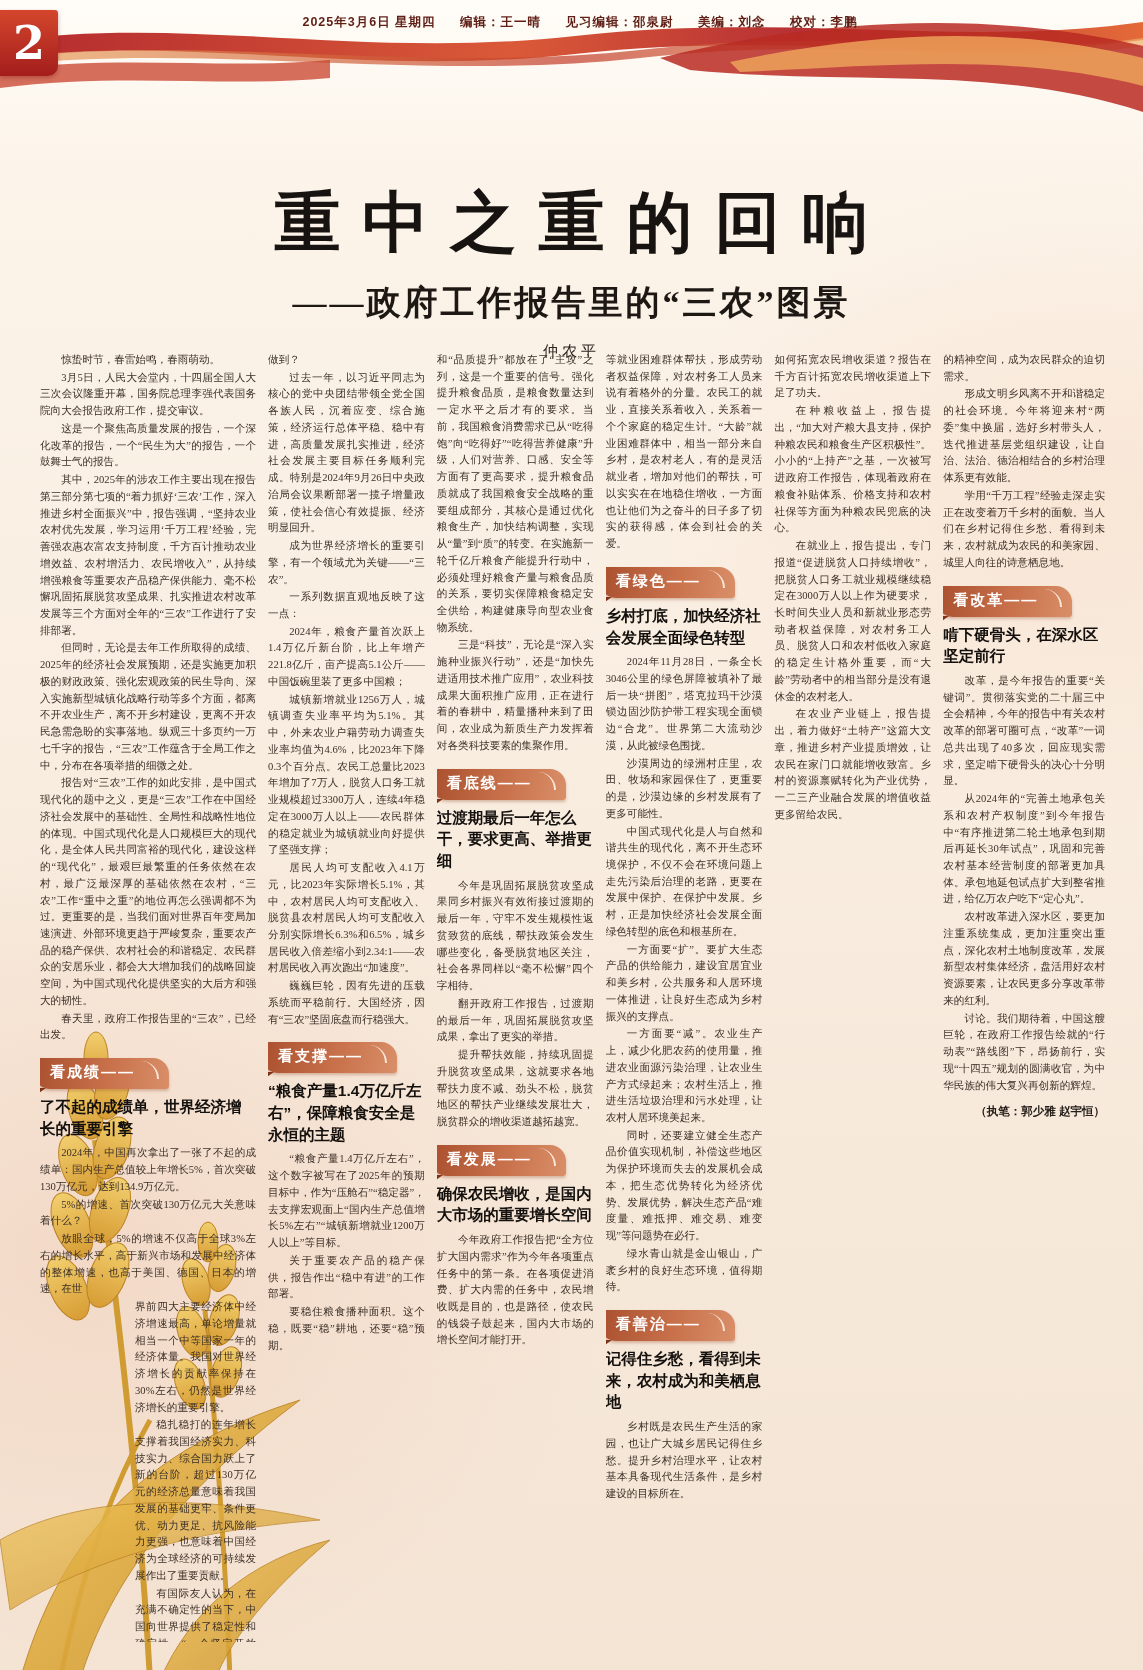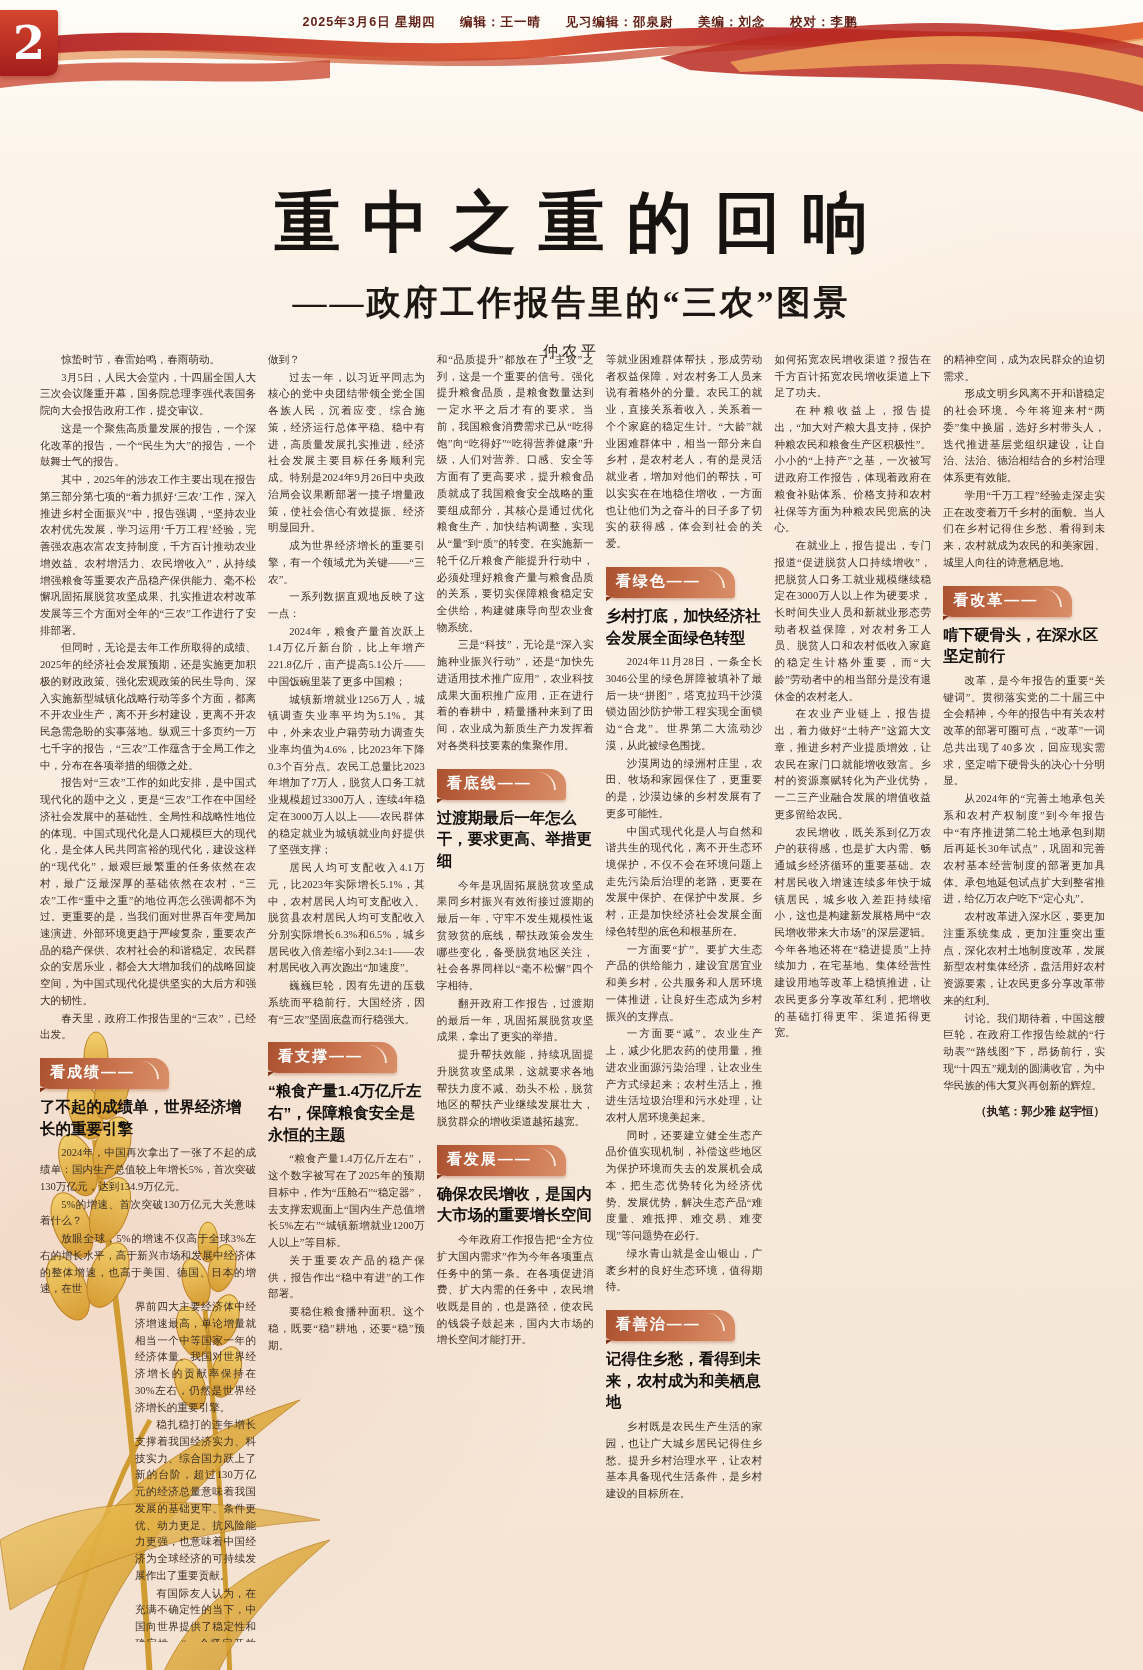--- a/index.html
+++ b/index.html
@@ -153,21 +153,20 @@
           <div class="sec"><span class="ribbon">看善治——</span><h3>记得住乡愁，看得到未来，农村成为和美栖息地</h3></div>
           <p class="">乡村既是农民生产生活的家园，也让广大城乡居民记得住乡愁。提升乡村治理水平，让农村基本具备现代生活条件，是乡村建设的目标所在。</p>
         </div>
       </div>
       <div class="col" style="width: 15.6%;">
         <div class="txt">
           <p class="cont">如何拓宽农民增收渠道？报告在千方百计拓宽农民增收渠道上下足了功夫。</p>
           <p class="">在种粮收益上，报告提出，“加大对产粮大县支持，保护种粮农民和粮食生产区积极性”。小小的“上持产”之基，一次被写进政府工作报告，体现着政府在粮食补贴体系、价格支持和农村社保等方面为种粮农民兜底的决心。</p>
           <p class="">在就业上，报告提出，专门报道“促进脱贫人口持续增收”，把脱贫人口务工就业规模继续稳定在3000万人以上作为硬要求，长时间失业人员和新就业形态劳动者权益保障，对农村务工人员、脱贫人口和农村低收入家庭的稳定生计格外重要，而“大龄”劳动者中的相当部分是没有退休金的农村老人。</p>
           <p class="">在农业产业链上，报告提出，着力做好“土特产”这篇大文章，推进乡村产业提质增效，让农民在家门口就能增收致富。乡村的资源禀赋转化为产业优势，一二三产业融合发展的增值收益更多留给农民。</p>
-          <p class="">农民增收，既关系到亿万农户的获得感，也是扩大内需、畅通城乡经济循环的重要基础。农村居民收入增速连续多年快于城镇居民，城乡收入差距持续缩小，这也是构建新发展格局中“农民增收带来大市场”的深层逻辑。今年各地还将在“稳进提质”上持续加力，在宅基地、集体经营性建设用地等改革上稳慎推进，让农民更多分享改革红利，把增收的基础打得更牢、渠道拓得更宽。</p>
         </div>
       </div>
       <div class="col" style="width: 16.1%;">
         <div class="txt">
           <p class="cont">的精神空间，成为农民群众的迫切需求。</p>
           <p class="">形成文明乡风离不开和谐稳定的社会环境。今年将迎来村“两委”集中换届，选好乡村带头人，迭代推进基层党组织建设，让自治、法治、德治相结合的乡村治理体系更有效能。</p>
           <p class="">学用“千万工程”经验走深走实正在改变着万千乡村的面貌。当人们在乡村记得住乡愁、看得到未来，农村就成为农民的和美家园、城里人向往的诗意栖息地。</p>
           <div class="sec"><span class="ribbon">看改革——</span><h3>啃下硬骨头，在深水区坚定前行</h3></div>
           <p class="">改革，是今年报告的重要“关键词”。贯彻落实党的二十届三中全会精神，今年的报告中有关农村改革的部署可圈可点，“改革”一词总共出现了40多次，回应现实需求，坚定啃下硬骨头的决心十分明显。</p>
           <p class="">从2024年的“完善土地承包关系和农村产权制度”到今年报告中“有序推进第二轮土地承包到期后再延长30年试点”，巩固和完善农村基本经营制度的部署更加具体。承包地延包试点扩大到整省推进，给亿万农户吃下“定心丸”。</p>

